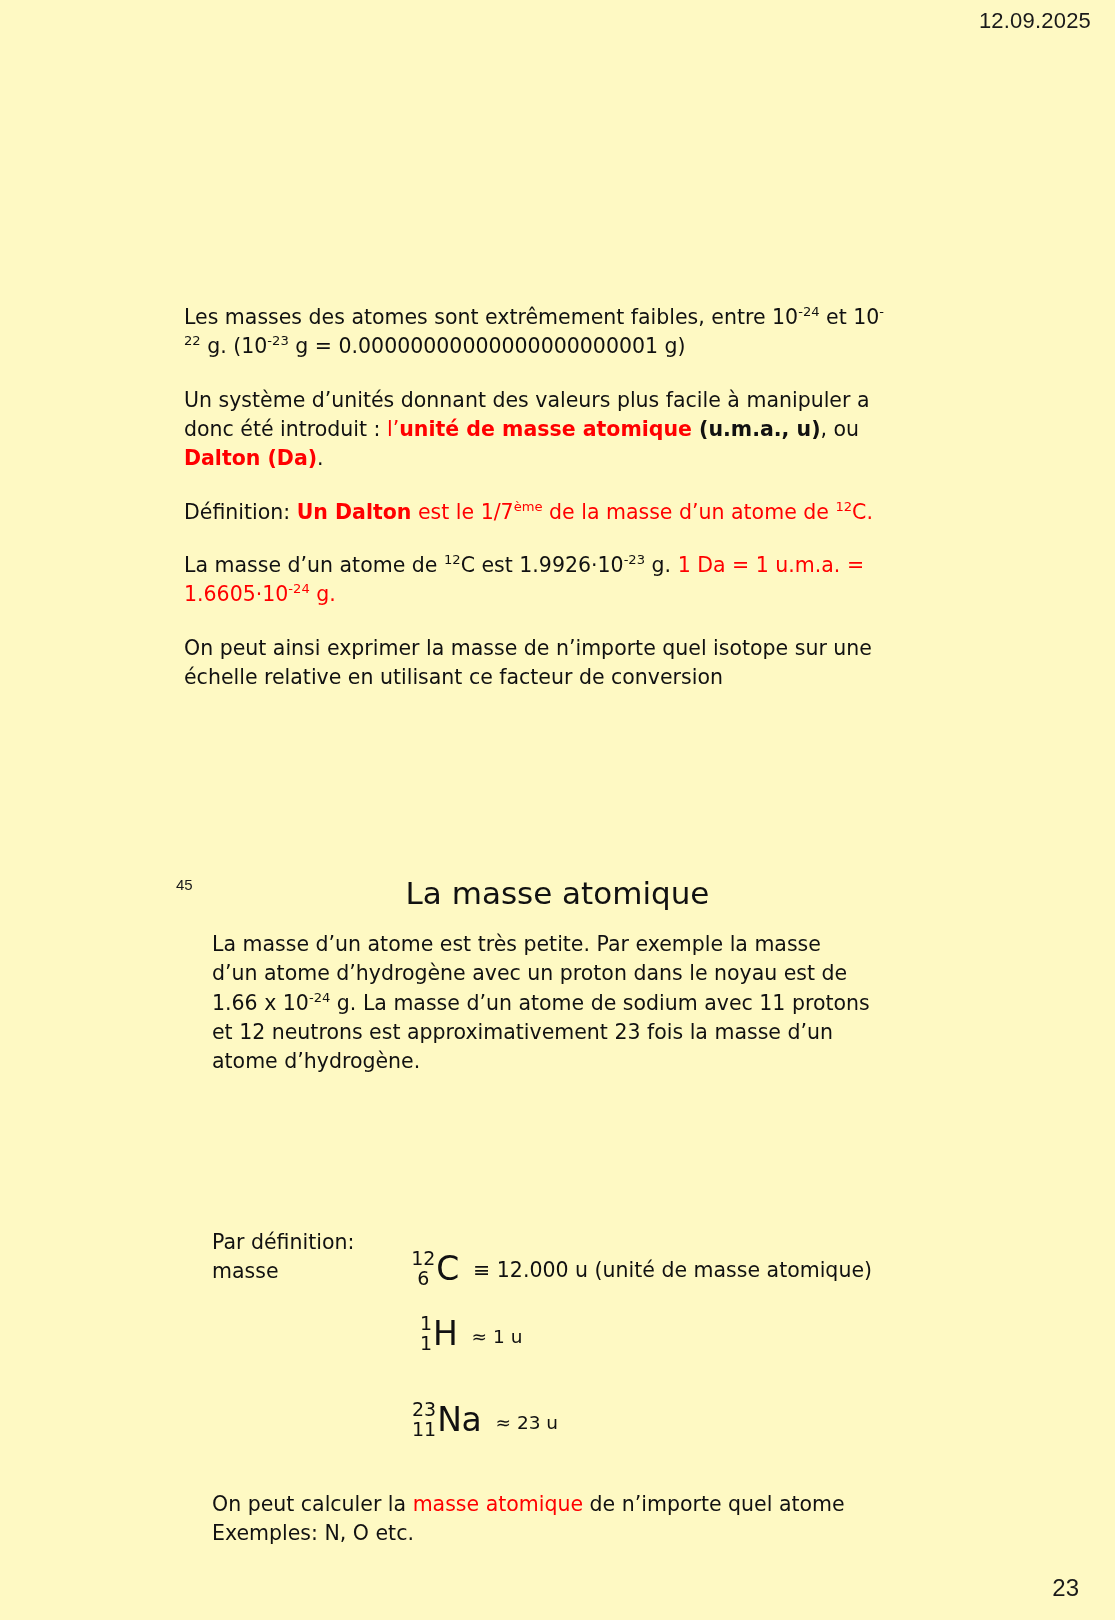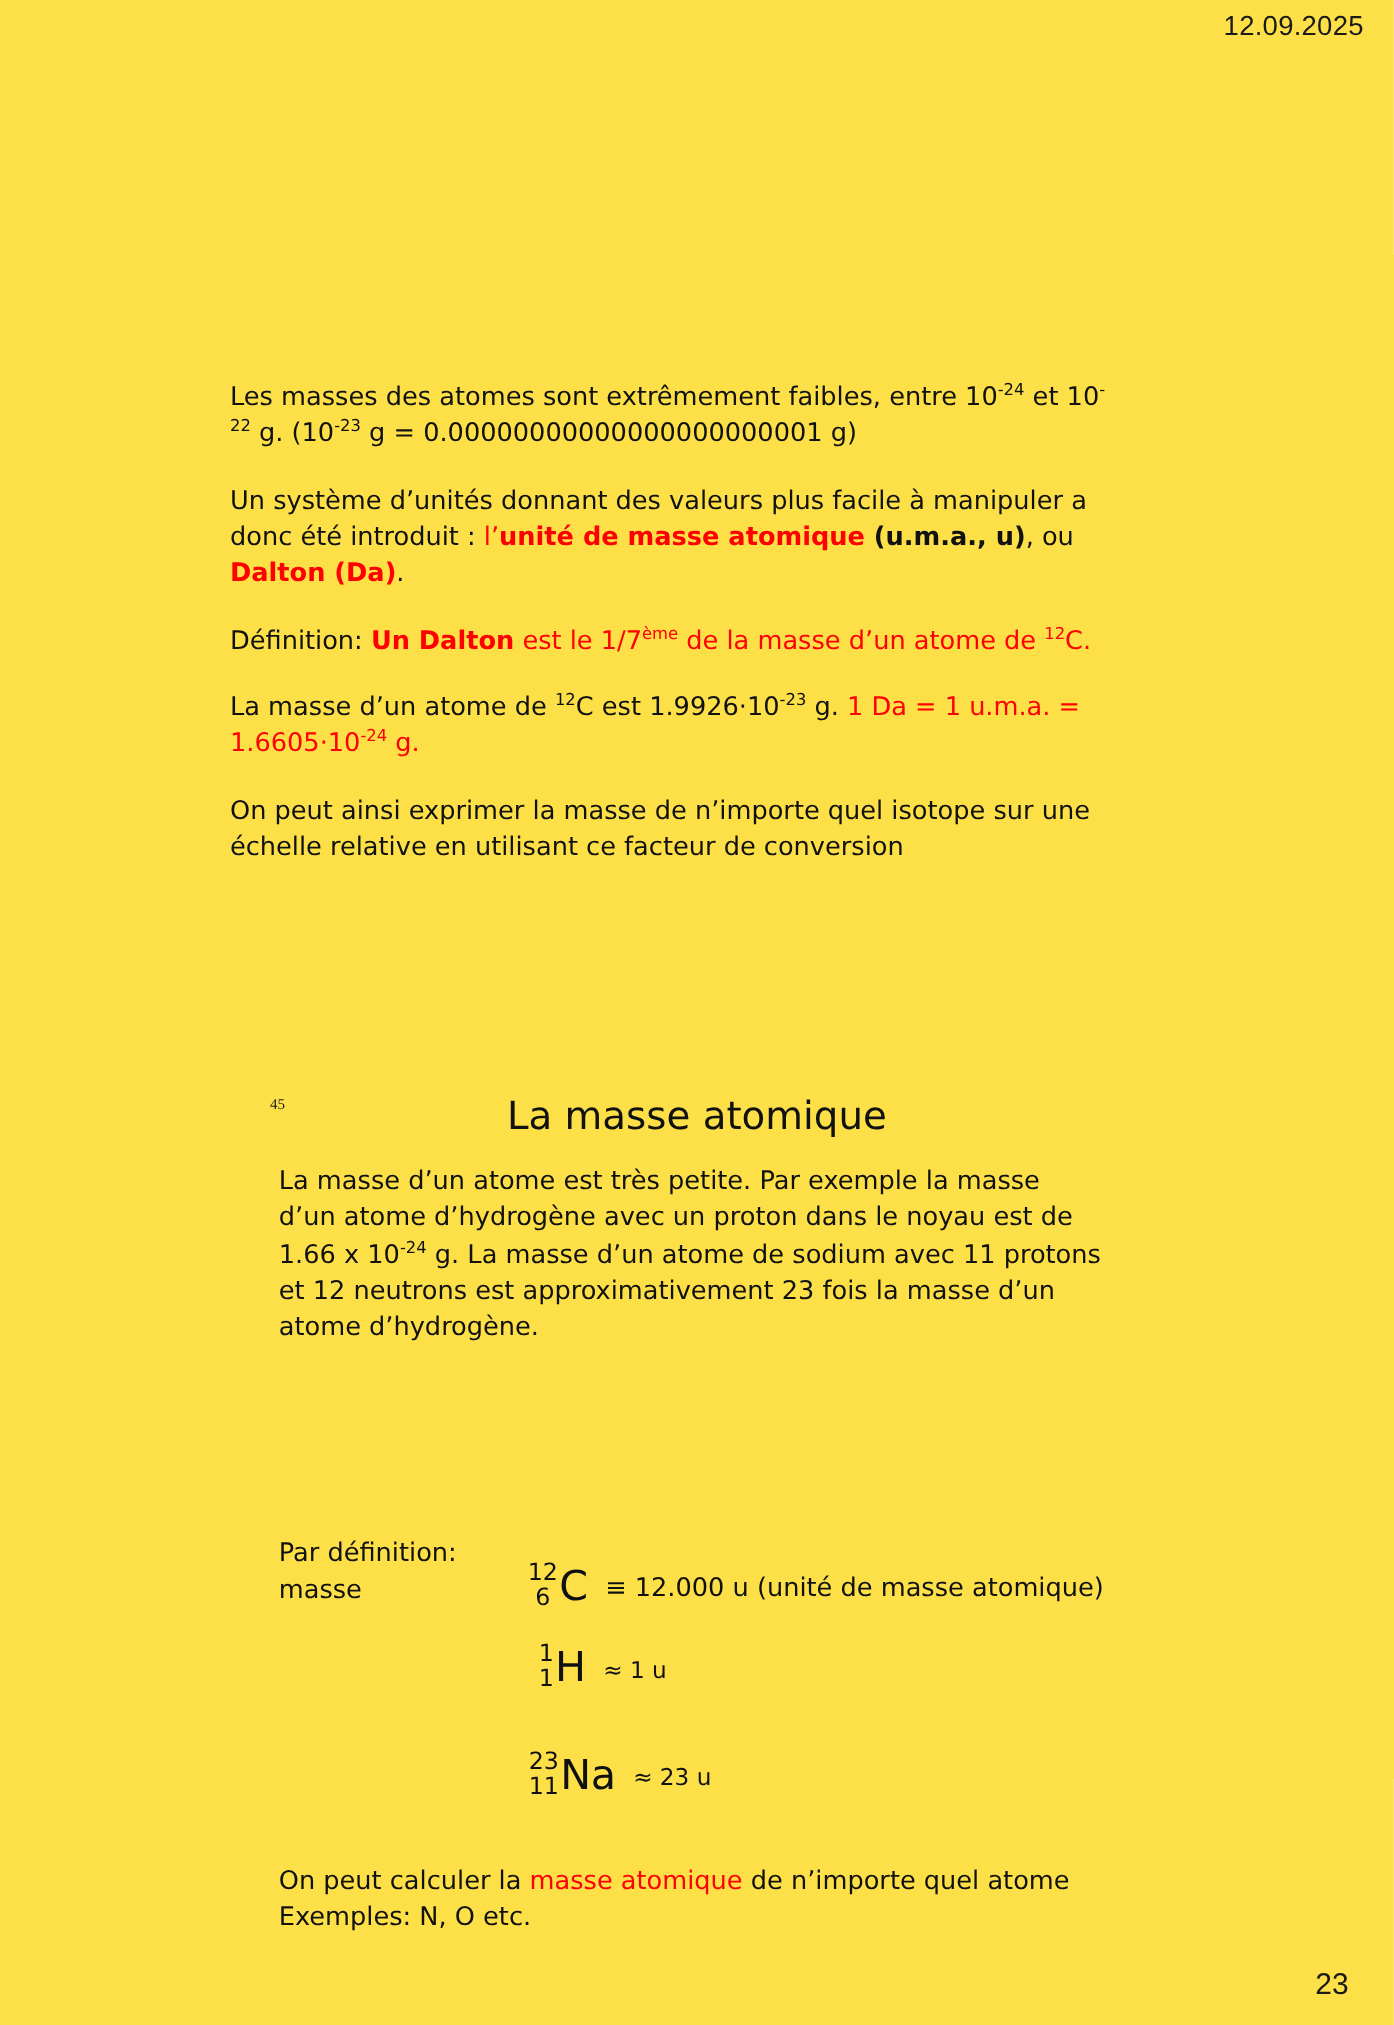--- a/index.html
+++ b/index.html
@@ -12,21 +12,21 @@
     height: 1620px;
     position: relative;
     font-family: "Liberation Sans", sans-serif;
     color: #000000;
     overflow: hidden;
   }
 
   .page {
     position: absolute;
     inset: 0;
-    background: #fde047;
+    background: #fef9c3;
   }
 
   
   .doc-date {
     position: absolute;
     top: 8px;
     right: 24px;
     font-family: "Liberation Sans", sans-serif;
     font-size: 22px;
     letter-spacing: 0.2px;
@@ -68,21 +68,21 @@
   }
   #slide-45 .body-block {
     position: absolute;
     left: 184px;
     top: 105px;
     width: 712px;
     margin-top: 48px;
   }
   #slide-46 .body-block {
     position: absolute;
-    left: 223px;
+    left: 212px;
     top: 100px;
     width: 660px;
   }
 
   .para { margin: 0 0 24px 0; }
   .para:last-child { margin-bottom: 0; }
 
   sup, sub {
     font-size: 0.64em;
     line-height: 0;
@@ -139,24 +139,23 @@
   .closing-para {
     position: absolute;
     left: 0px;
     top: 560px;
     width: 660px;
   }
 
   
   .slide-number {
     position: absolute;
-    font-family: Liberation Serif, serif;
-    font-size: 12px;
+    font-family: Liberation Sans, sans-serif;
+    font-size: 15px;
     color: #1a1a1a;
-    margin-left: 40px;
   }
   #slide-num-45 { left: 176px; top: 726px; }
 
   
   .page-number {
     position: absolute;
     right: 36px;
     bottom: 18px;
     font-family: "Liberation Sans", sans-serif;
     font-size: 24px;

